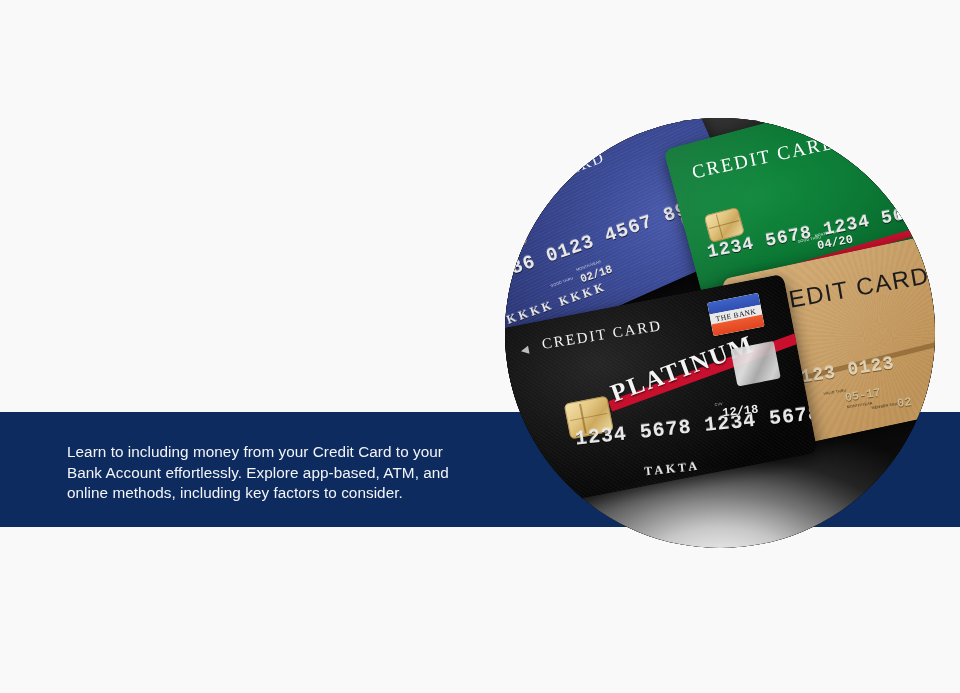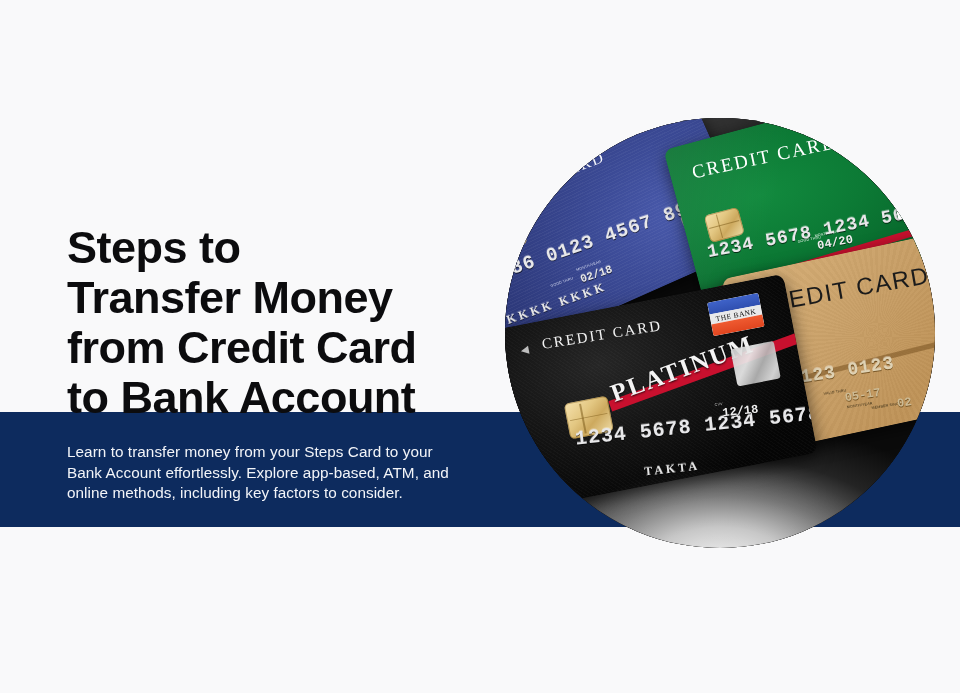--- a/index.html
+++ b/index.html
@@ -616,26 +616,22 @@
     transform: rotate(5deg);
   }
 </style>
 </head>
 <body>
 
 <div class="banner">
 
   <div class="blue-band"></div>
 
-  <h1 class="headline">Steps to
-Transfer Money
-from Credit Card
-to Bank Account</h1>
-
-  <p class="subtitle">Learn to transfer money from your Steps Card to your Bank Account effortlessly. Explore app-based, ATM, and online methods, including key factors to consider.</p>
+
+  <p class="subtitle">Learn to including money from your Credit Card to your Bank Account effortlessly. Explore app-based, ATM, and online methods, including key factors to consider.</p>
 
   <div class="photo-circle">
     <div class="photo-inner"></div>
     <div class="gloss-top"></div>
 
     <div class="card card-blue">
       <div class="card-title">CREDIT CARD</div>
       <div class="chip"></div>
       <div class="pan embossed-light">4986 0123 4567 8901</div>
       <div class="small-label gthru">GOOD THRU</div>

